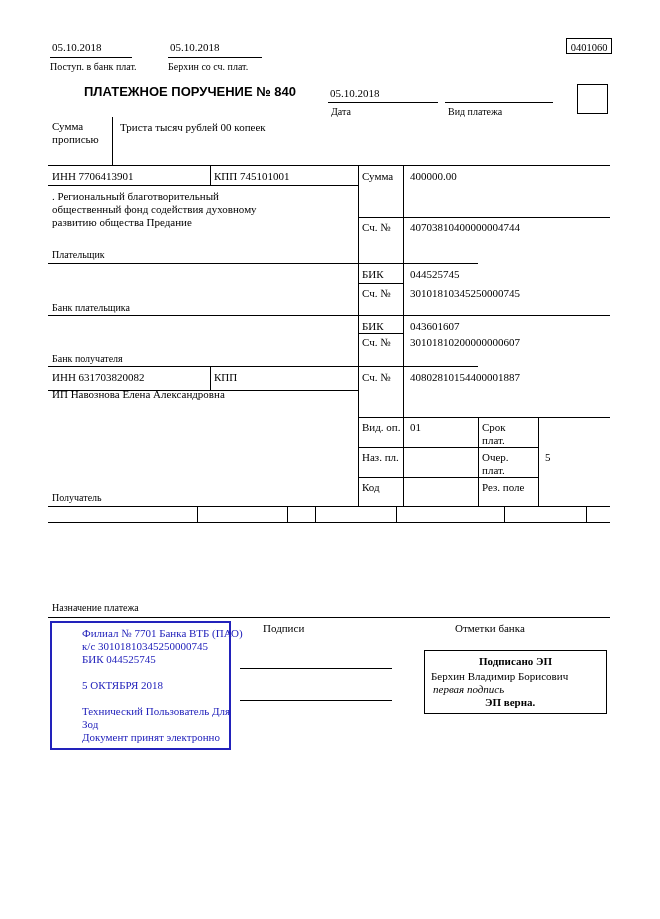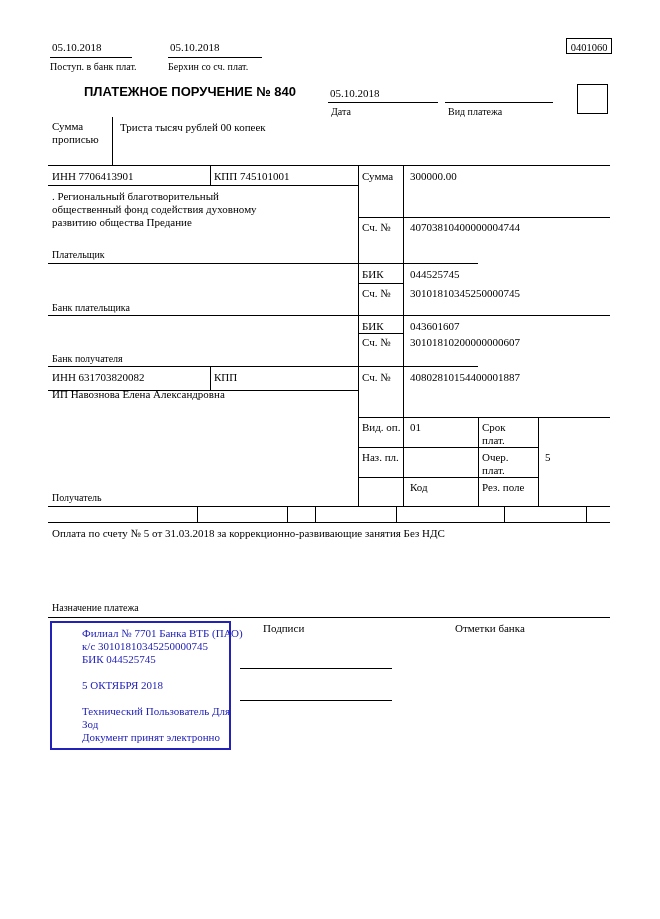--- a/index.html
+++ b/index.html
@@ -80,21 +80,21 @@
   <div class="vl" style="left:197px;top:506px;height:16px;"></div>
   <div class="vl" style="left:287px;top:506px;height:16px;"></div>
   <div class="vl" style="left:315px;top:506px;height:16px;"></div>
   <div class="vl" style="left:396px;top:506px;height:16px;"></div>
   <div class="vl" style="left:504px;top:506px;height:16px;"></div>
   <div class="vl" style="left:586px;top:506px;height:16px;"></div>
 
   <div class="t" style="left:52px;top:170px;">ИНН 7706413901</div>
   <div class="t" style="left:214px;top:170px;">КПП 745101001</div>
   <div class="t" style="left:362px;top:170px;">Сумма</div>
-  <div class="t" style="left:410px;top:170px;">300000.00</div>
+  <div class="t" style="left:410px;top:170px;">400000.00</div>
 
   <div class="t" style="left:52px;top:190px;">. Региональный благотворительный</div>
   <div class="t" style="left:52px;top:203px;">общественный фонд содействия духовному</div>
   <div class="t" style="left:52px;top:216px;">развитию общества Предание</div>
 
   <div class="t" style="left:362px;top:221px;">Сч. №</div>
   <div class="t" style="left:410px;top:221px;">40703810400000004744</div>
   <div class="t sl" style="left:52px;top:249px;">Плательщик</div>
 
   <div class="t" style="left:362px;top:268px;">БИК</div>
@@ -116,26 +116,25 @@
   <div class="t" style="left:52px;top:388px;">ИП Навознова Елена Александровна</div>
 
   <div class="t" style="left:362px;top:421px;">Вид. оп.</div>
   <div class="t" style="left:410px;top:421px;">01</div>
   <div class="t wrap" style="left:482px;top:421px;width:42px;">Срок плат.</div>
 
   <div class="t" style="left:362px;top:451px;">Наз. пл.</div>
   <div class="t wrap" style="left:482px;top:451px;width:42px;">Очер. плат.</div>
   <div class="t" style="left:545px;top:451px;">5</div>
 
-  <div class="t" style="left:362px;top:481px;margin-left:48px;">Код</div>
+  <div class="t" style="left:362px;top:481px;">Код</div>
   <div class="t" style="left:482px;top:481px;">Рез. поле</div>
 
   <div class="t sl" style="left:52px;top:492px;">Получатель</div>
 
-  <div class="t" style="left:52px;top:527px;">Оплата по счету № 5 от 31.03.2018 за коррекционно-развивающие занятия Без НДС</div>
   <div class="t sl" style="left:52px;top:602px;">Назначение платежа</div>
   <div class="hl" style="left:48px;top:617px;width:562px;"></div>
 
   <div class="bluebox" style="left:50px;top:621px;width:181px;height:129px;">
     <div class="t blue pre wrap" style="left:6px;top:4px;width:170px;line-height:13px;">Филиал № 7701 Банка ВТБ (ПАО)
 к/с 30101810345250000745
 БИК 044525745
 
 5 ОКТЯБРЯ 2018
 
@@ -143,14 +142,20 @@
 Зод
 Документ принят электронно</div>
   </div>
 
   <div class="t" style="left:263px;top:622px;">Подписи</div>
   <div class="t" style="left:455px;top:622px;font-family:Liberation Serif, serif;">Отметки банка</div>
 
   <div class="hl" style="left:240px;top:668px;width:152px;"></div>
   <div class="hl" style="left:240px;top:700px;width:152px;"></div>
 
+  <div class="box" style="left:424px;top:650px;width:183px;height:64px;">
+    <div class="t b ctr" style="left:0;right:0;top:4px;position:absolute;white-space:nowrap;">Подписано ЭП</div>
+    <div class="t" style="left:6px;top:19px;">Берхин Владимир Борисович</div>
+    <div class="t i" style="left:8px;top:32px;">первая подпись</div>
+    <div class="t b" style="left:60px;top:45px;">ЭП верна.</div>
+  </div>
 
 </div>
 
 </body></html>

